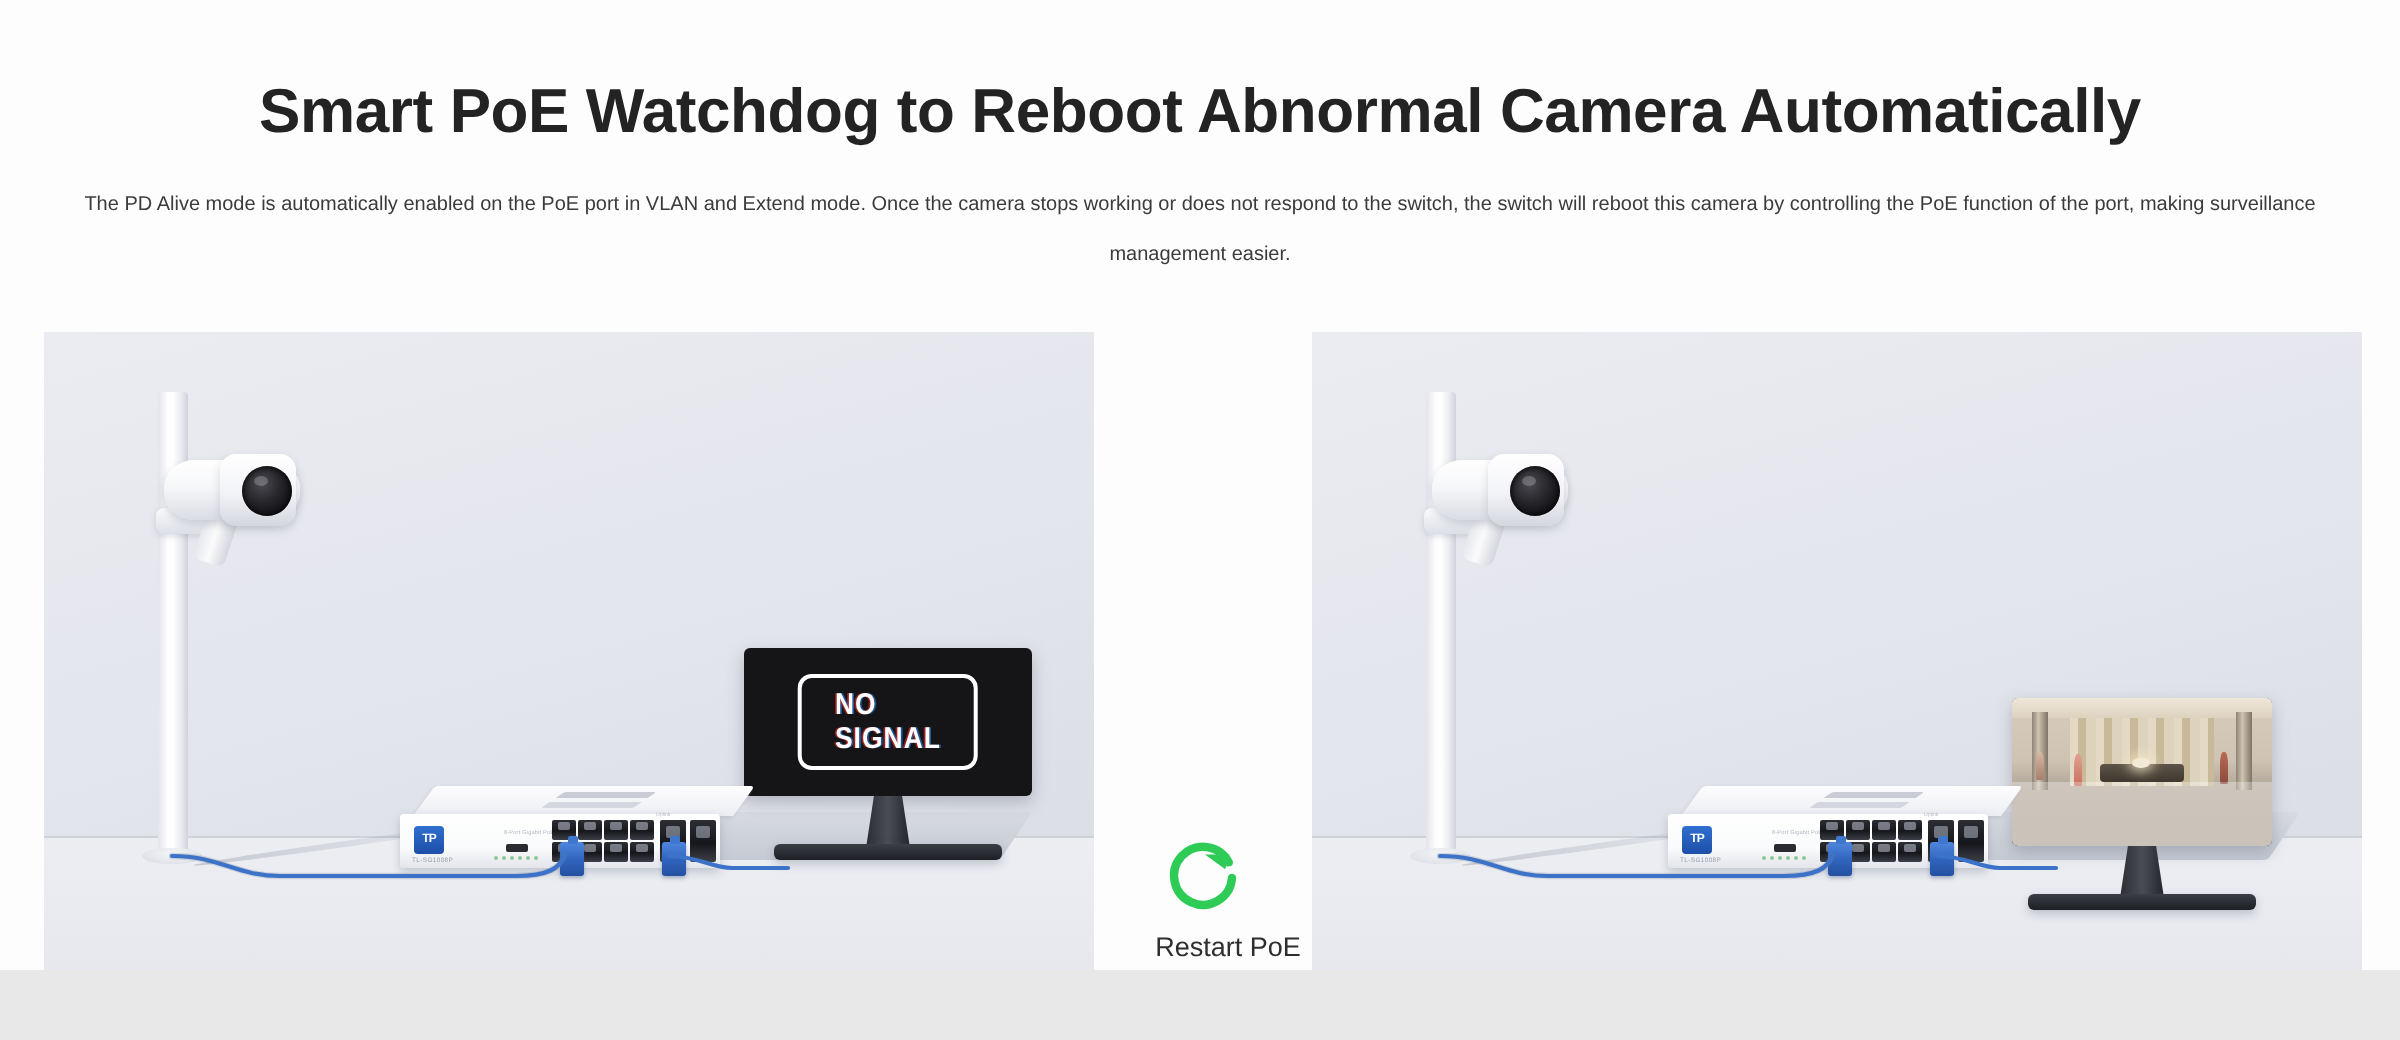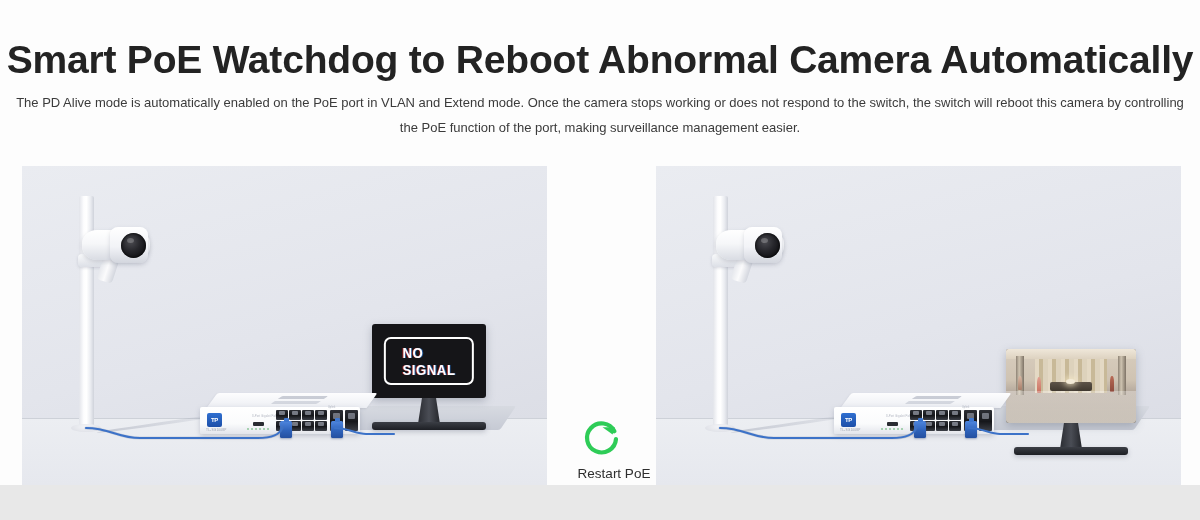--- a/index.html
+++ b/index.html
@@ -8,27 +8,27 @@
     font-family: "Liberation Sans", sans-serif;
     background: #ffffff;
     overflow: hidden;
   }
   .page { position: relative; width: 1200px; height: 520px; background: #fdfdfd; }
 
   
   .title {
     position: absolute; top: 38px; left: 0; width: 1200px;
     text-align: center;
-    font-size: 39px; font-weight: bold; color: #232323;
+    font-size: 31px; font-weight: bold; color: #232323;
     letter-spacing: -0.2px;
   }
   .desc {
     position: absolute; top: 90px; left: 14px; width: 1172px;
     text-align: center; color: #3b3b3b;
-    font-size: 13px; line-height: 25px;
+    font-size: 10px; line-height: 25px;
   }
 
   
   .stage { position: absolute; top: 166px; left: 0; width: 1200px; height: 319px; }
   .panel {
     position: absolute; top: 0; height: 319px; overflow: hidden;
     background: linear-gradient(170deg, #e7e9ef 0%, #e4e6ed 55%, #dfe1e9 100%);
   }
   .panel.left  { left: 22px;  width: 525px; }
   .panel.right { left: 656px; width: 525px; }
@@ -289,21 +289,21 @@
 
       <div class="camera" style="left:48px; top:48px;">
         <div class="cam-mount"></div>
         <div class="cam-arm"></div>
         <div class="cam-body"></div>
         <div class="cam-hood"></div>
         <div class="cam-lens"></div>
       </div>
 
       <div class="desk-surface" style="left:326px; top:240px; width:160px;"></div>
-      <div class="monitor" style="left:350px; top:158px; width:114px; height:106px;text-decoration:underline;">
+      <div class="monitor" style="left:350px; top:158px; width:144px; height:106px;text-decoration:underline;">
         <div class="mon-screen">
           <div class="nosignal-box">
             <div class="nosignal-text">NO SIGNAL</div>
           </div>
         </div>
         <div class="mon-neck"></div>
         <div class="mon-base"></div>
       </div>
 
       <div class="switch" style="left:178px; top:227px;">

